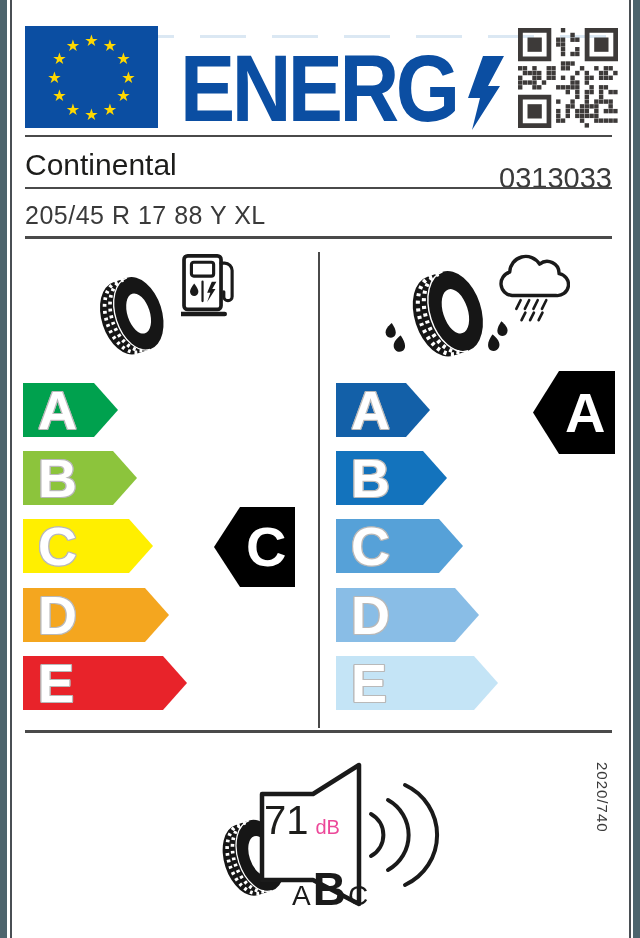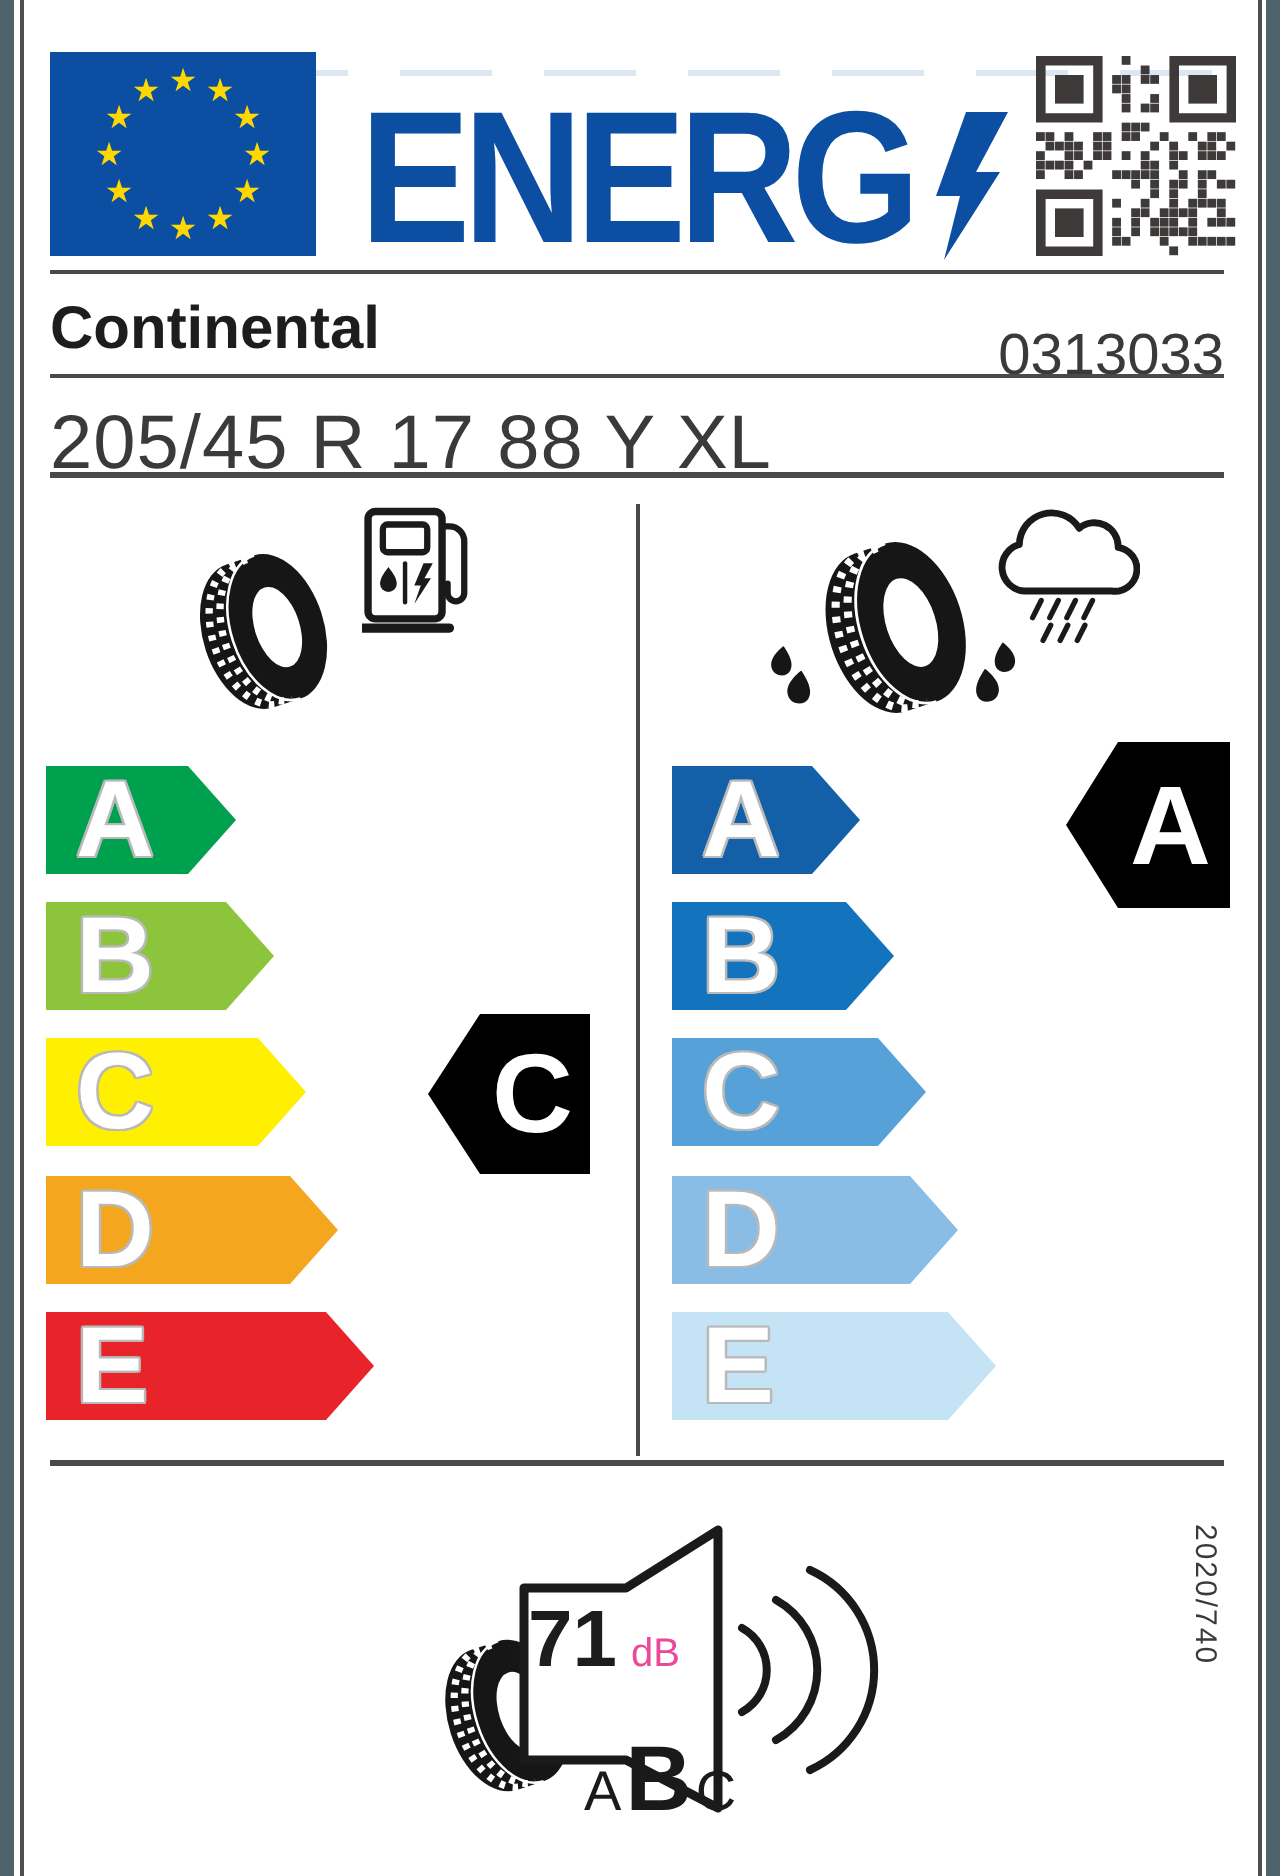--- a/index.html
+++ b/index.html
@@ -22,23 +22,23 @@
   .bolt{left:468px;top:56px;width:36px;height:74px;}
   .qr{left:518px;top:28px;width:100px;height:100px;}
   
   .hr{left:25px;width:587px;background:#4a4a4a;}
   .hr1{top:135px;height:2px;}
   .hr2{top:187px;height:2px;}
   .hr3{top:236px;height:3px;}
   .hr4{top:730px;height:3px;}
   .vdivider{left:318px;top:252px;width:2px;height:476px;background:#4a4a4a;}
   
-  .brand{left:25px;top:148px;font-size:30px;font-weight:bold;color:#1d1d1b;}
+  .brand{left:25px;top:148px;font-size:30px;font-weight:normal;color:#1d1d1b;}
   .artno{left:25px;top:162px;width:587px;text-align:right;font-size:29px;color:#3a3a3a;}
-  .sizedes{left:25px;top:201px;font-size:38px;color:#3a3a3a;letter-spacing:.5px;}
+  .sizedes{left:25px;top:201px;font-size:25px;color:#3a3a3a;letter-spacing:.5px;}
   .tclass{left:25px;top:208px;width:587px;text-align:right;font-size:27px;color:#3a3a3a;}
   
   .tire-fuel{left:83px;top:264px;width:96px;height:104px;}
   .pump{left:181px;top:253px;width:56px;height:74px;}
   .tire-wet{left:384px;top:261px;width:126px;height:106px;}
   .cloud{left:494px;top:250px;width:76px;height:72px;}
   
   .arrow{position:absolute;height:54px;display:flex;align-items:center;
          clip-path:polygon(0 0,calc(100% - 24px) 0,100% 50%,calc(100% - 24px) 100%,0 100%);
          filter:drop-shadow(.7px 0 0 #b5b5b5) drop-shadow(-.7px 0 0 #b5b5b5)
@@ -51,21 +51,21 @@
   
   .indicator{position:absolute;background:#000;display:flex;align-items:center;
              clip-path:polygon(26px 0,100% 0,100% 100%,26px 100%,0 50%);}
   .indicator span{padding-left:32px;color:#fff;font-weight:bold;font-size:56px;line-height:1;}
   .ind-fuel{left:214px;top:507px;width:81px;height:80px;}
   .ind-wet{left:533px;top:371px;width:82px;height:83px;}
   
   .tire-noise{left:206px;top:804px;width:94px;height:108px;}
   .speaker{left:256px;top:756px;width:190px;height:155px;}
   .db{left:264px;top:800px;display:flex;align-items:baseline;gap:7px;}
-  .db .val{font-size:40px;font-weight:bold;line-height:1;}
+  .db .val{font-size:40px;font-weight:normal;line-height:1;}
   .db .unit{font-size:20px;color:#ec4899;line-height:1;}
   .abc{left:292px;top:866px;display:flex;align-items:baseline;gap:2px;color:#1a1a1a;}
   .abc .n{font-size:28px;line-height:1;}
   .abc .n.active{font-size:46px;font-weight:bold;}
   
   .reg{left:594px;top:762px;height:156px;writing-mode:vertical-rl;font-size:15px;
        color:#3a3a3a;letter-spacing:1px;}
 </style>
 </head>
 <body>

